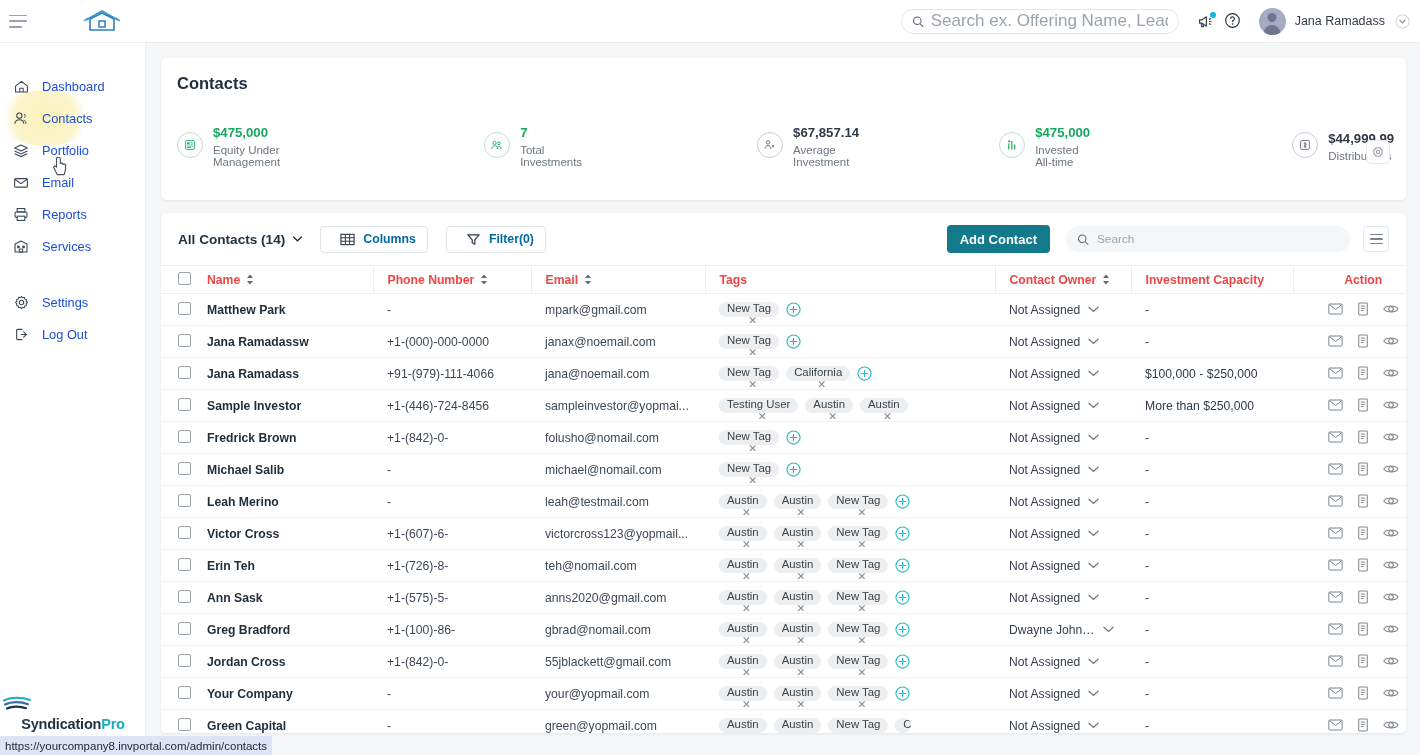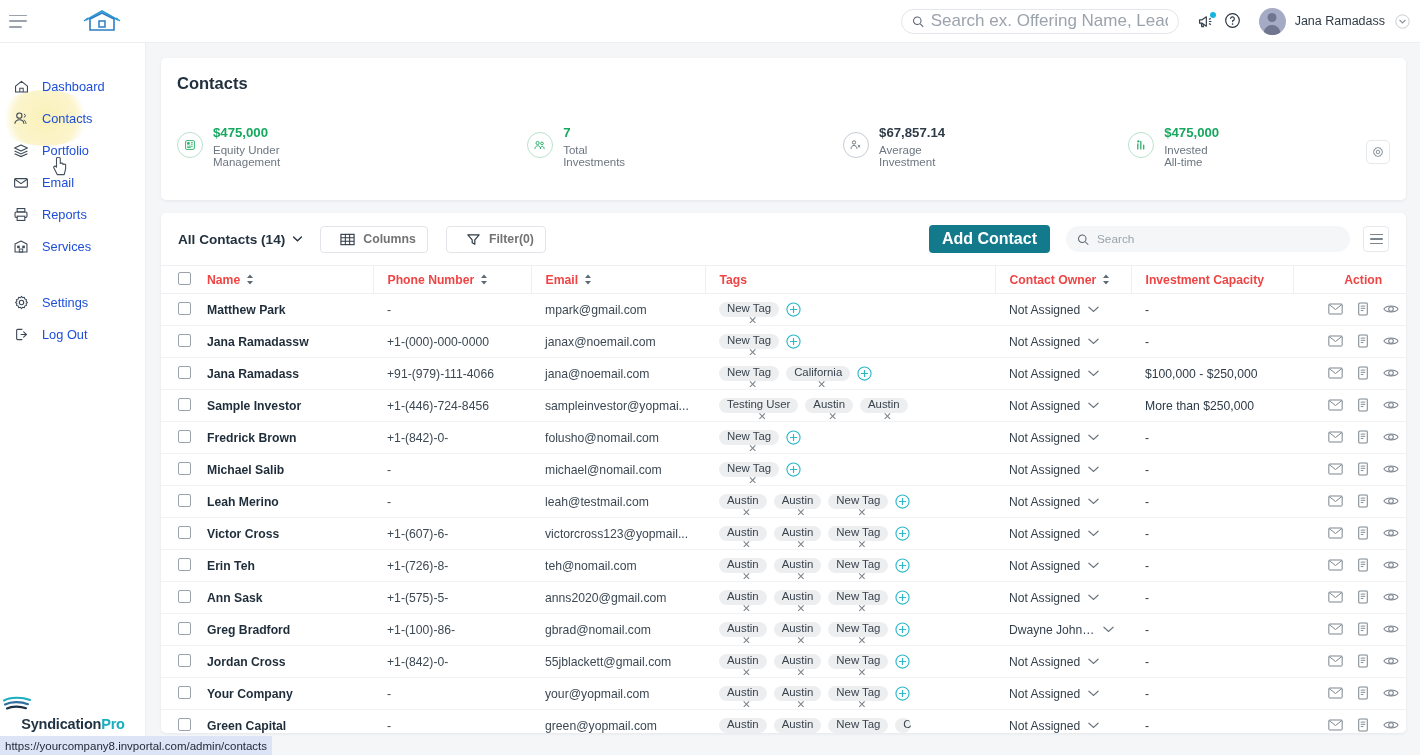--- a/index.html
+++ b/index.html
@@ -79,21 +79,21 @@
 
   
   .content { position: absolute; top: 43px; left: 146px; width: 1274px; height: 712px;
     background: #f4f6f8; padding: 15px 14px 0 15px; }
 
   .card { background: #fff; border-radius: 5px; box-shadow: 0 1px 3px rgba(25,40,60,0.07); }
 
   .card-top { padding: 16px 16px 0 16px; height: 142px; position: relative; }
   .page-title { font-size: 16.5px; font-weight: bold; color: #22313f; }
 
-  .stats { display: flex; align-items: center; margin-top: 30px; gap: 43px; }
+  .stats { display: flex; align-items: center; margin-top: 30px; }
   .stat { display: flex; align-items: center; }
   .stat-ico {
     width: 26px; height: 26px; border-radius: 50%; border: 1px solid #b9e3cc;
     display: flex; align-items: center; justify-content: center; flex: 0 0 26px;
   }
   .stat-ico.grey { border-color: #c7cdd4; }
   .stat-txt { margin-left: 10px; }
   .stat-val { font-size: 13.2px; font-weight: bold; color: #16a85f; line-height: 1.25; }
   .stat-val.dark { color: #2f3b47; }
   .stat-lbl { font-size: 11.5px; color: #6d7680; margin-top: 2px; }
@@ -106,26 +106,26 @@
 
   .card-table { margin-top: 13px; height: 520px; overflow: hidden; position: relative; }
 
   .tbl-toolbar { display: flex; align-items: center; height: 52px; padding: 0 17px 0 17px; }
   .all-contacts { display: flex; align-items: center; font-size: 13.6px; font-weight: bold; color: #22313f; cursor: pointer; }
   .all-contacts .cv { margin-left: 8px; }
   .tbtn {
     display: flex; align-items: center; height: 27px; padding: 0 11px; margin-left: 18px;
     border: 1px solid #e1e5e9; border-radius: 4px; background: #fff; cursor: pointer;
   }
-  .tbtn span { font-size: 12.3px; font-weight: bold; color: #737373; margin-left: 8px; }
+  .tbtn span { font-size: 12.3px; font-weight: bold; color: #0369a1; margin-left: 8px; }
 
   .tb-right { margin-left: auto; display: flex; align-items: center; }
   .add-btn {
     height: 28px; padding: 0 13px; border-radius: 4px; background: #127a8b; color: #fff;
-    font-size: 16px; font-weight: bold; display: flex; align-items: center; cursor: pointer; border: none;
+    font-size: 13px; font-weight: bold; display: flex; align-items: center; cursor: pointer; border: none;
     font-family: "Liberation Sans", sans-serif;
   }
   .tbl-search {
     margin-left: 16px; width: 284px; height: 26px; background: #f4f6f8; border-radius: 14px;
     display: flex; align-items: center; padding: 0 11px;
   }
   .tbl-search input {
     border: none; outline: none; background: transparent; font-size: 11.8px; color: #3a4550;
     margin-left: 8px; width: 100%; font-family: "Liberation Sans", sans-serif;
   }

